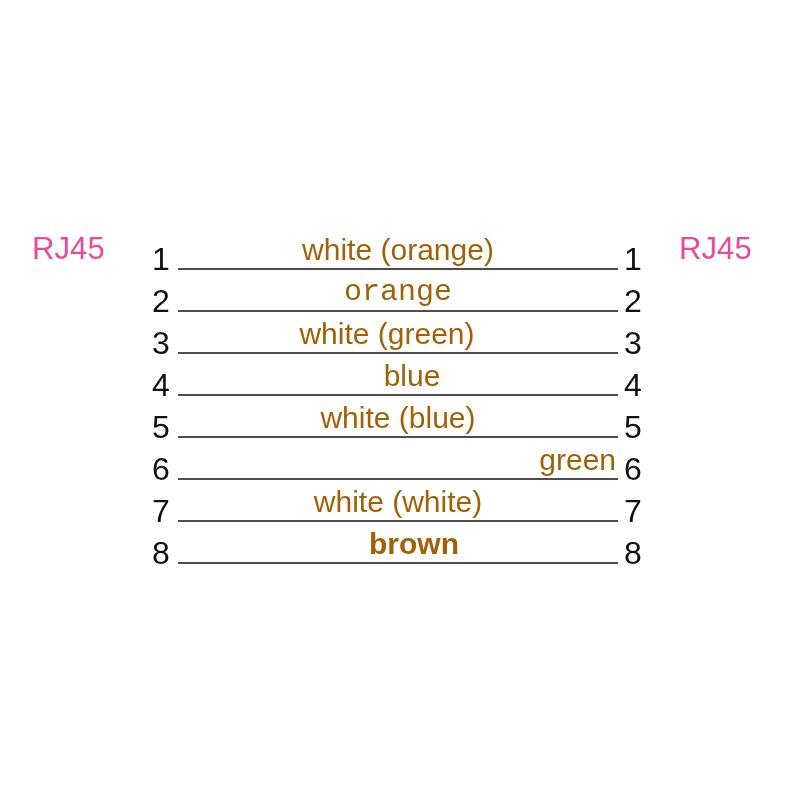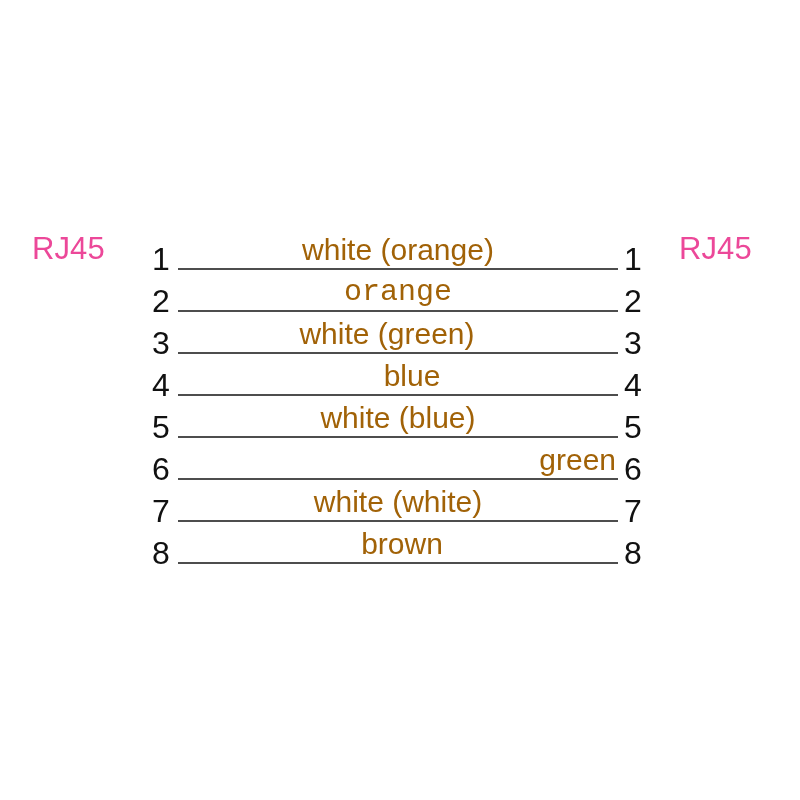--- a/index.html
+++ b/index.html
@@ -128,18 +128,18 @@
       </div>
       <div class="wire-row" style="top: 520px;">
         <div class="pin-number left">7</div>
         <div class="conductor" style="left: 178px; width: 440px;"></div>
         <div class="wire-label" style="left: 180px; width: 436px;">white (white)</div>
         <div class="pin-number right">7</div>
       </div>
       <div class="wire-row" style="top: 562px;">
         <div class="pin-number left">8</div>
         <div class="conductor" style="left: 178px; width: 440px;"></div>
-        <div class="wire-label" style="left: 184px; width: 436px;">brown</div>
+        <div class="wire-label" style="left: 196px; width: 436px; font-weight: bold;">brown</div>
         <div class="pin-number right">8</div>
       </div>
     </div>
 
 </div>
 
 </body></html>

